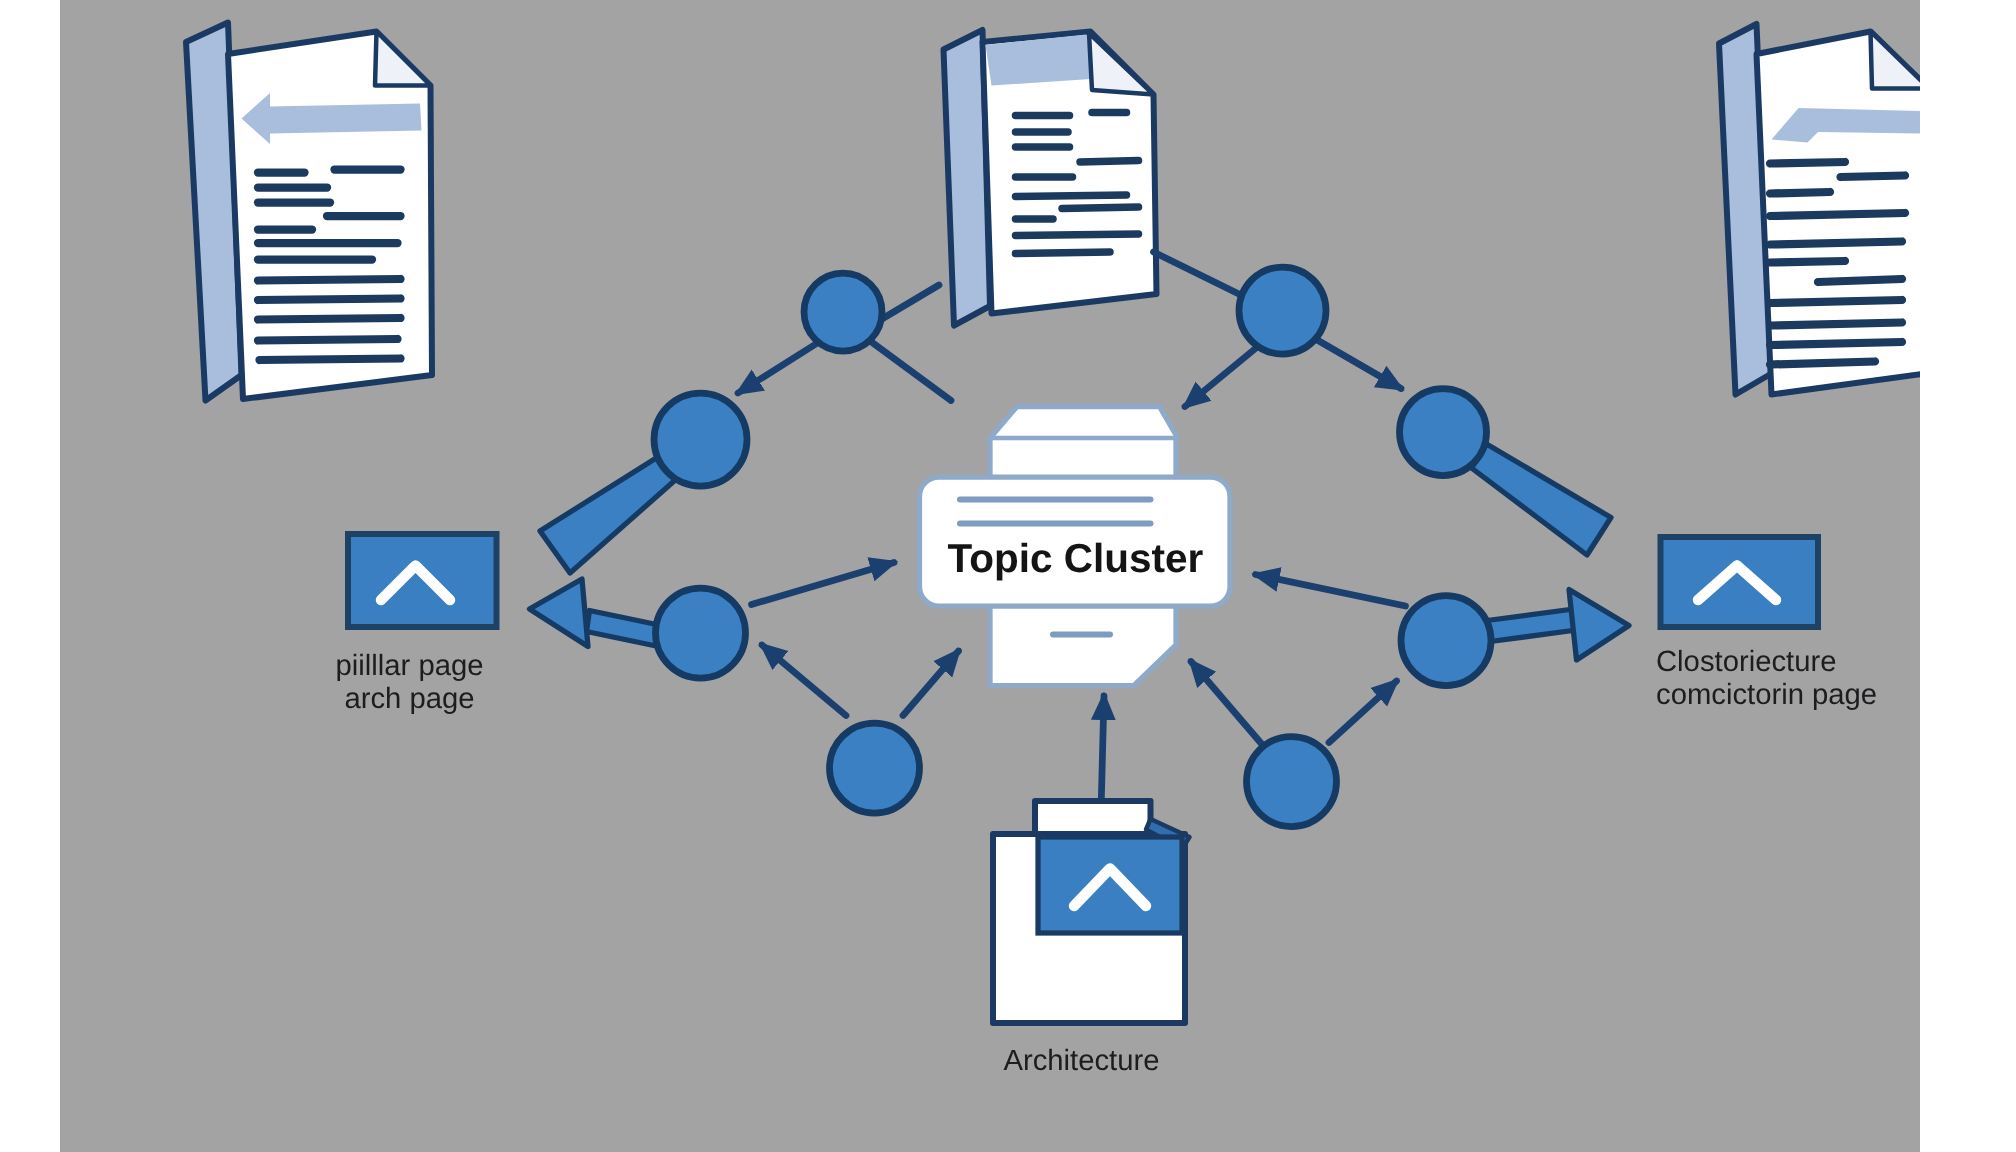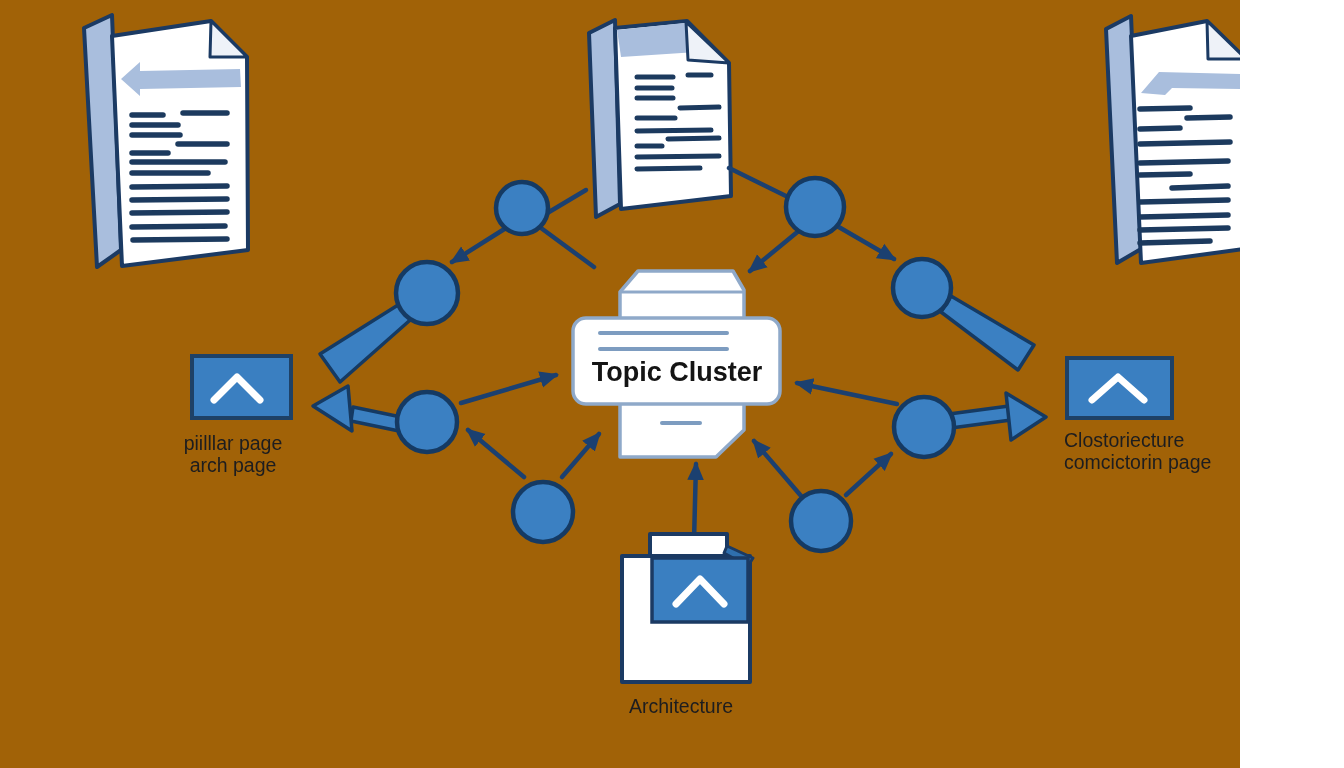--- a/index.html
+++ b/index.html
@@ -1,19 +1,20 @@
 <!DOCTYPE html>
 <html><head>
 <meta charset="utf-8">
 <style>
   html,body { margin:0; padding:0; background:#ffffff; }
   .stage {
     position:relative; width:1240px; height:768px;
-    background:#a16207; overflow:hidden;
+    background:#a3a3a3; overflow:hidden;
     font-family:"Liberation Sans", sans-serif;
+    margin-left:40px;
   }
   svg { display:block; }
   .lbl   { font-size:19.5px; fill:#1d1d1f; }
   .title { font-size:27px; font-weight:bold; fill:#141414; }
   .docline    { stroke:#1c3a5e; stroke-width:5.5; stroke-linecap:round; fill:none; }
   .docline-sm { stroke:#1c3a5e; stroke-width:5;   stroke-linecap:round; fill:none; }
   .node  { fill:#3b80c2; stroke:#153a63; stroke-width:4.5; }
   .arr   { stroke:#1b4070; stroke-width:4.5; fill:none; stroke-linecap:round; }
   .conn  { stroke:#1b4070; stroke-width:4.5; fill:none; stroke-linecap:round; }
   .tail  { fill:#3b80c2; stroke:#153a63; stroke-width:3.5; stroke-linejoin:round; }

